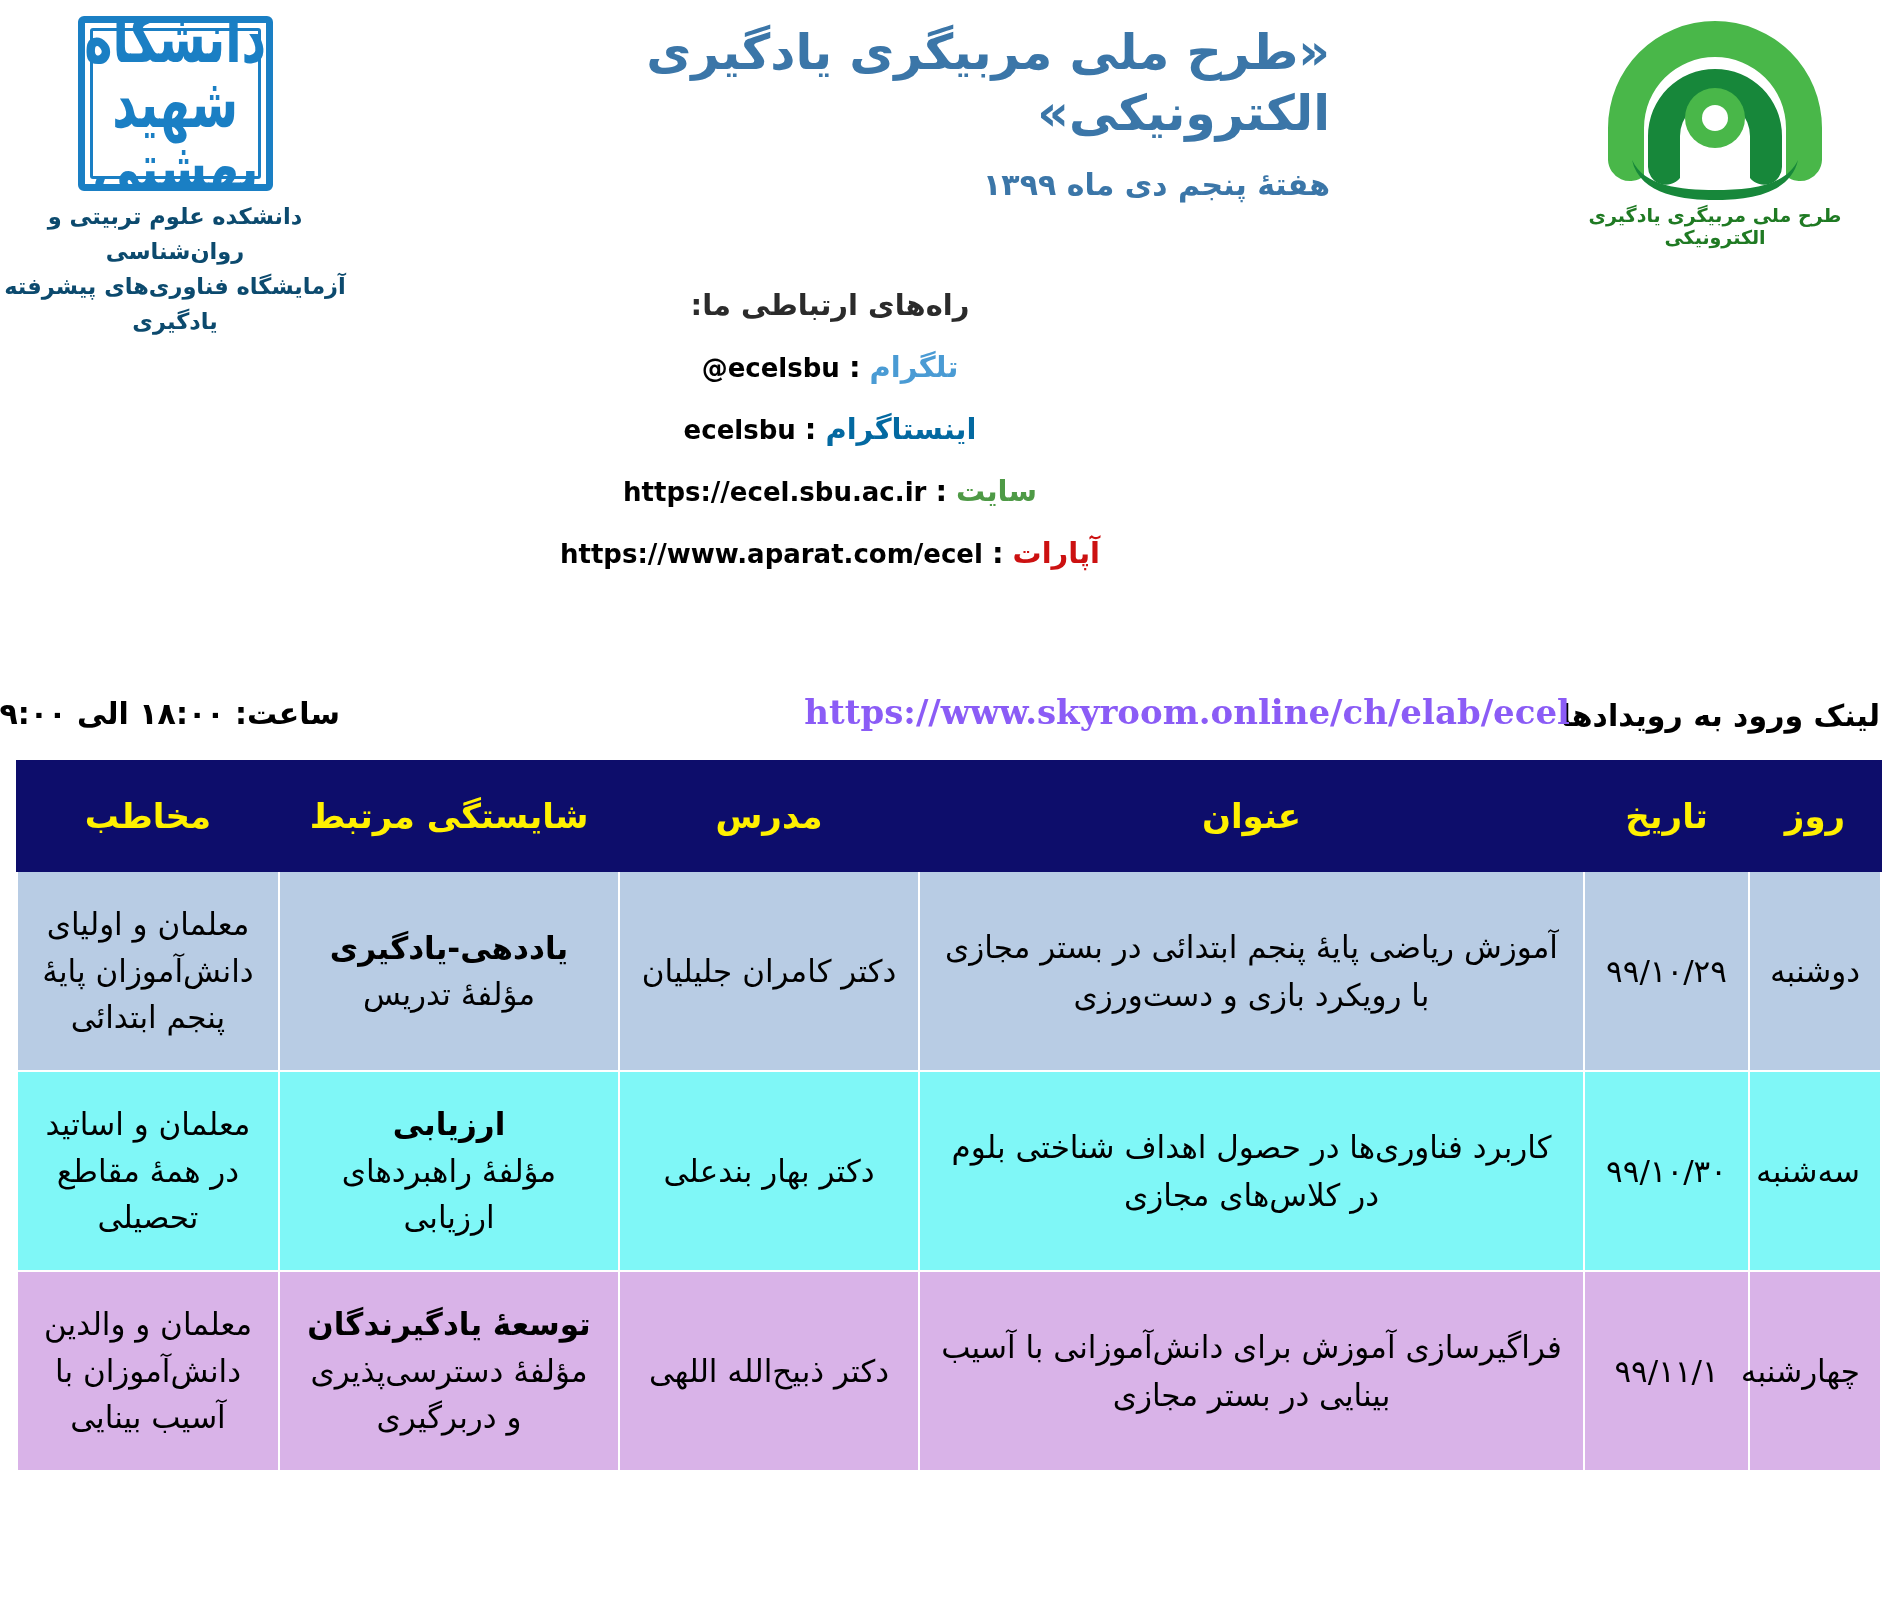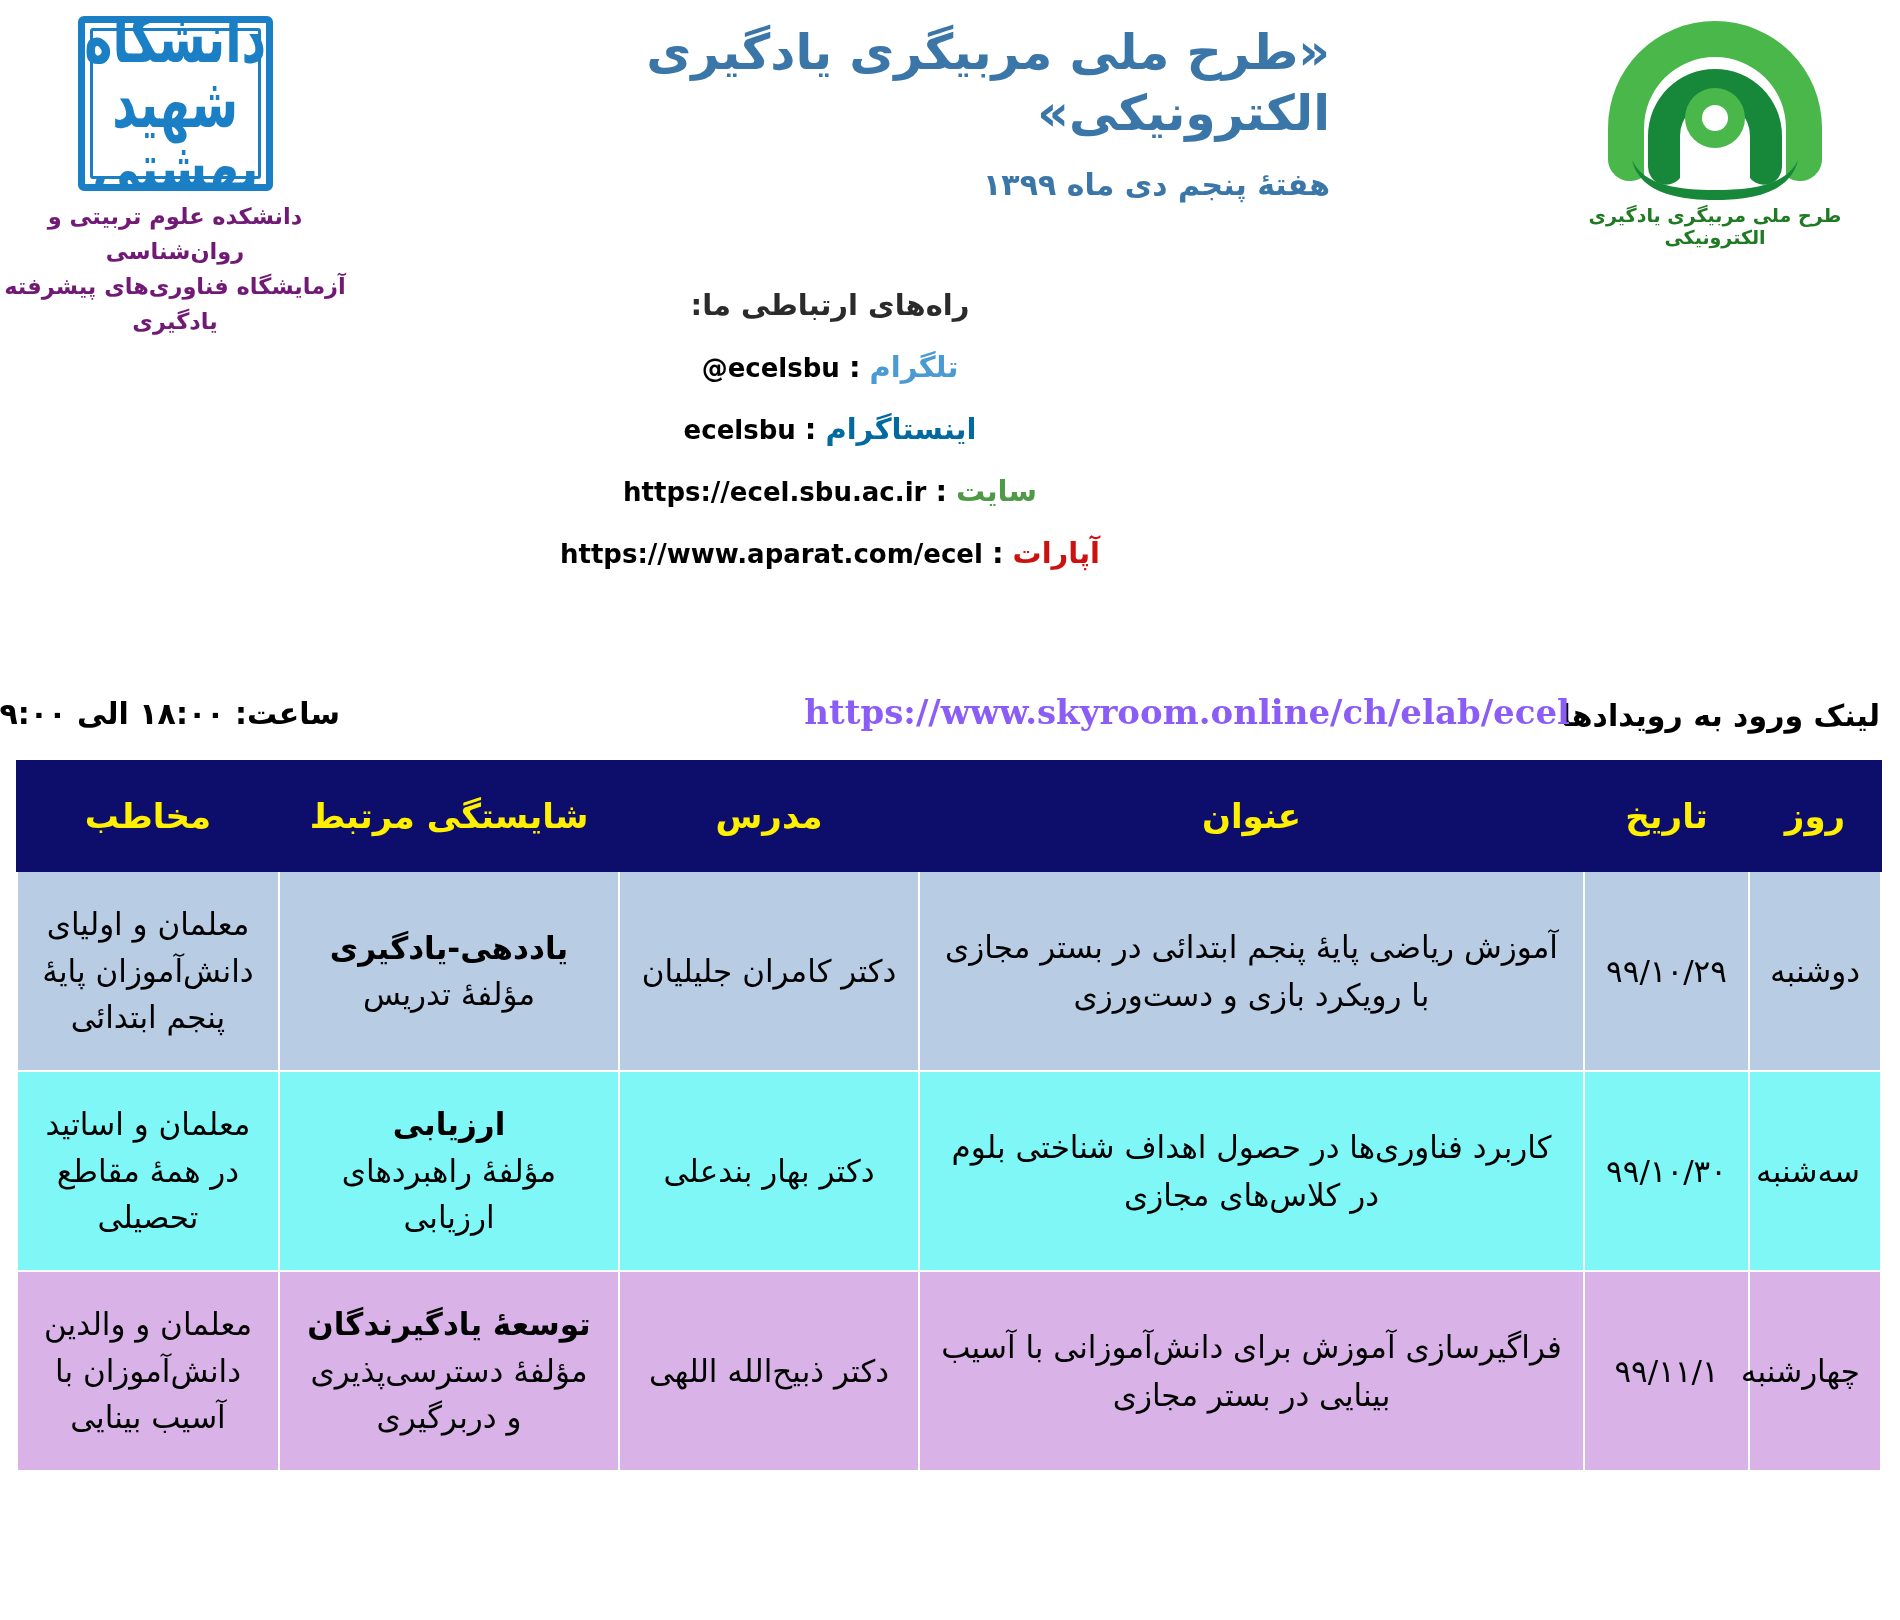--- a/index.html
+++ b/index.html
@@ -59,21 +59,21 @@
     color: #1a7fc4;
     font-weight: bold;
     font-size: 47px;
     line-height: 0.95;
     letter-spacing: -2px;
     transform: scaleY(1.45) scaleX(1.02);
     text-align: center;
     white-space: nowrap;
   }
   .uni-lines {
-    color: #701a75;
+    color: #0c4a6e;
     font-size: 22.5px;
     font-weight: bold;
     line-height: 1.55;
     direction: rtl;
   }
 
   
   .title-block {
     position: absolute;
     left: 380px;

